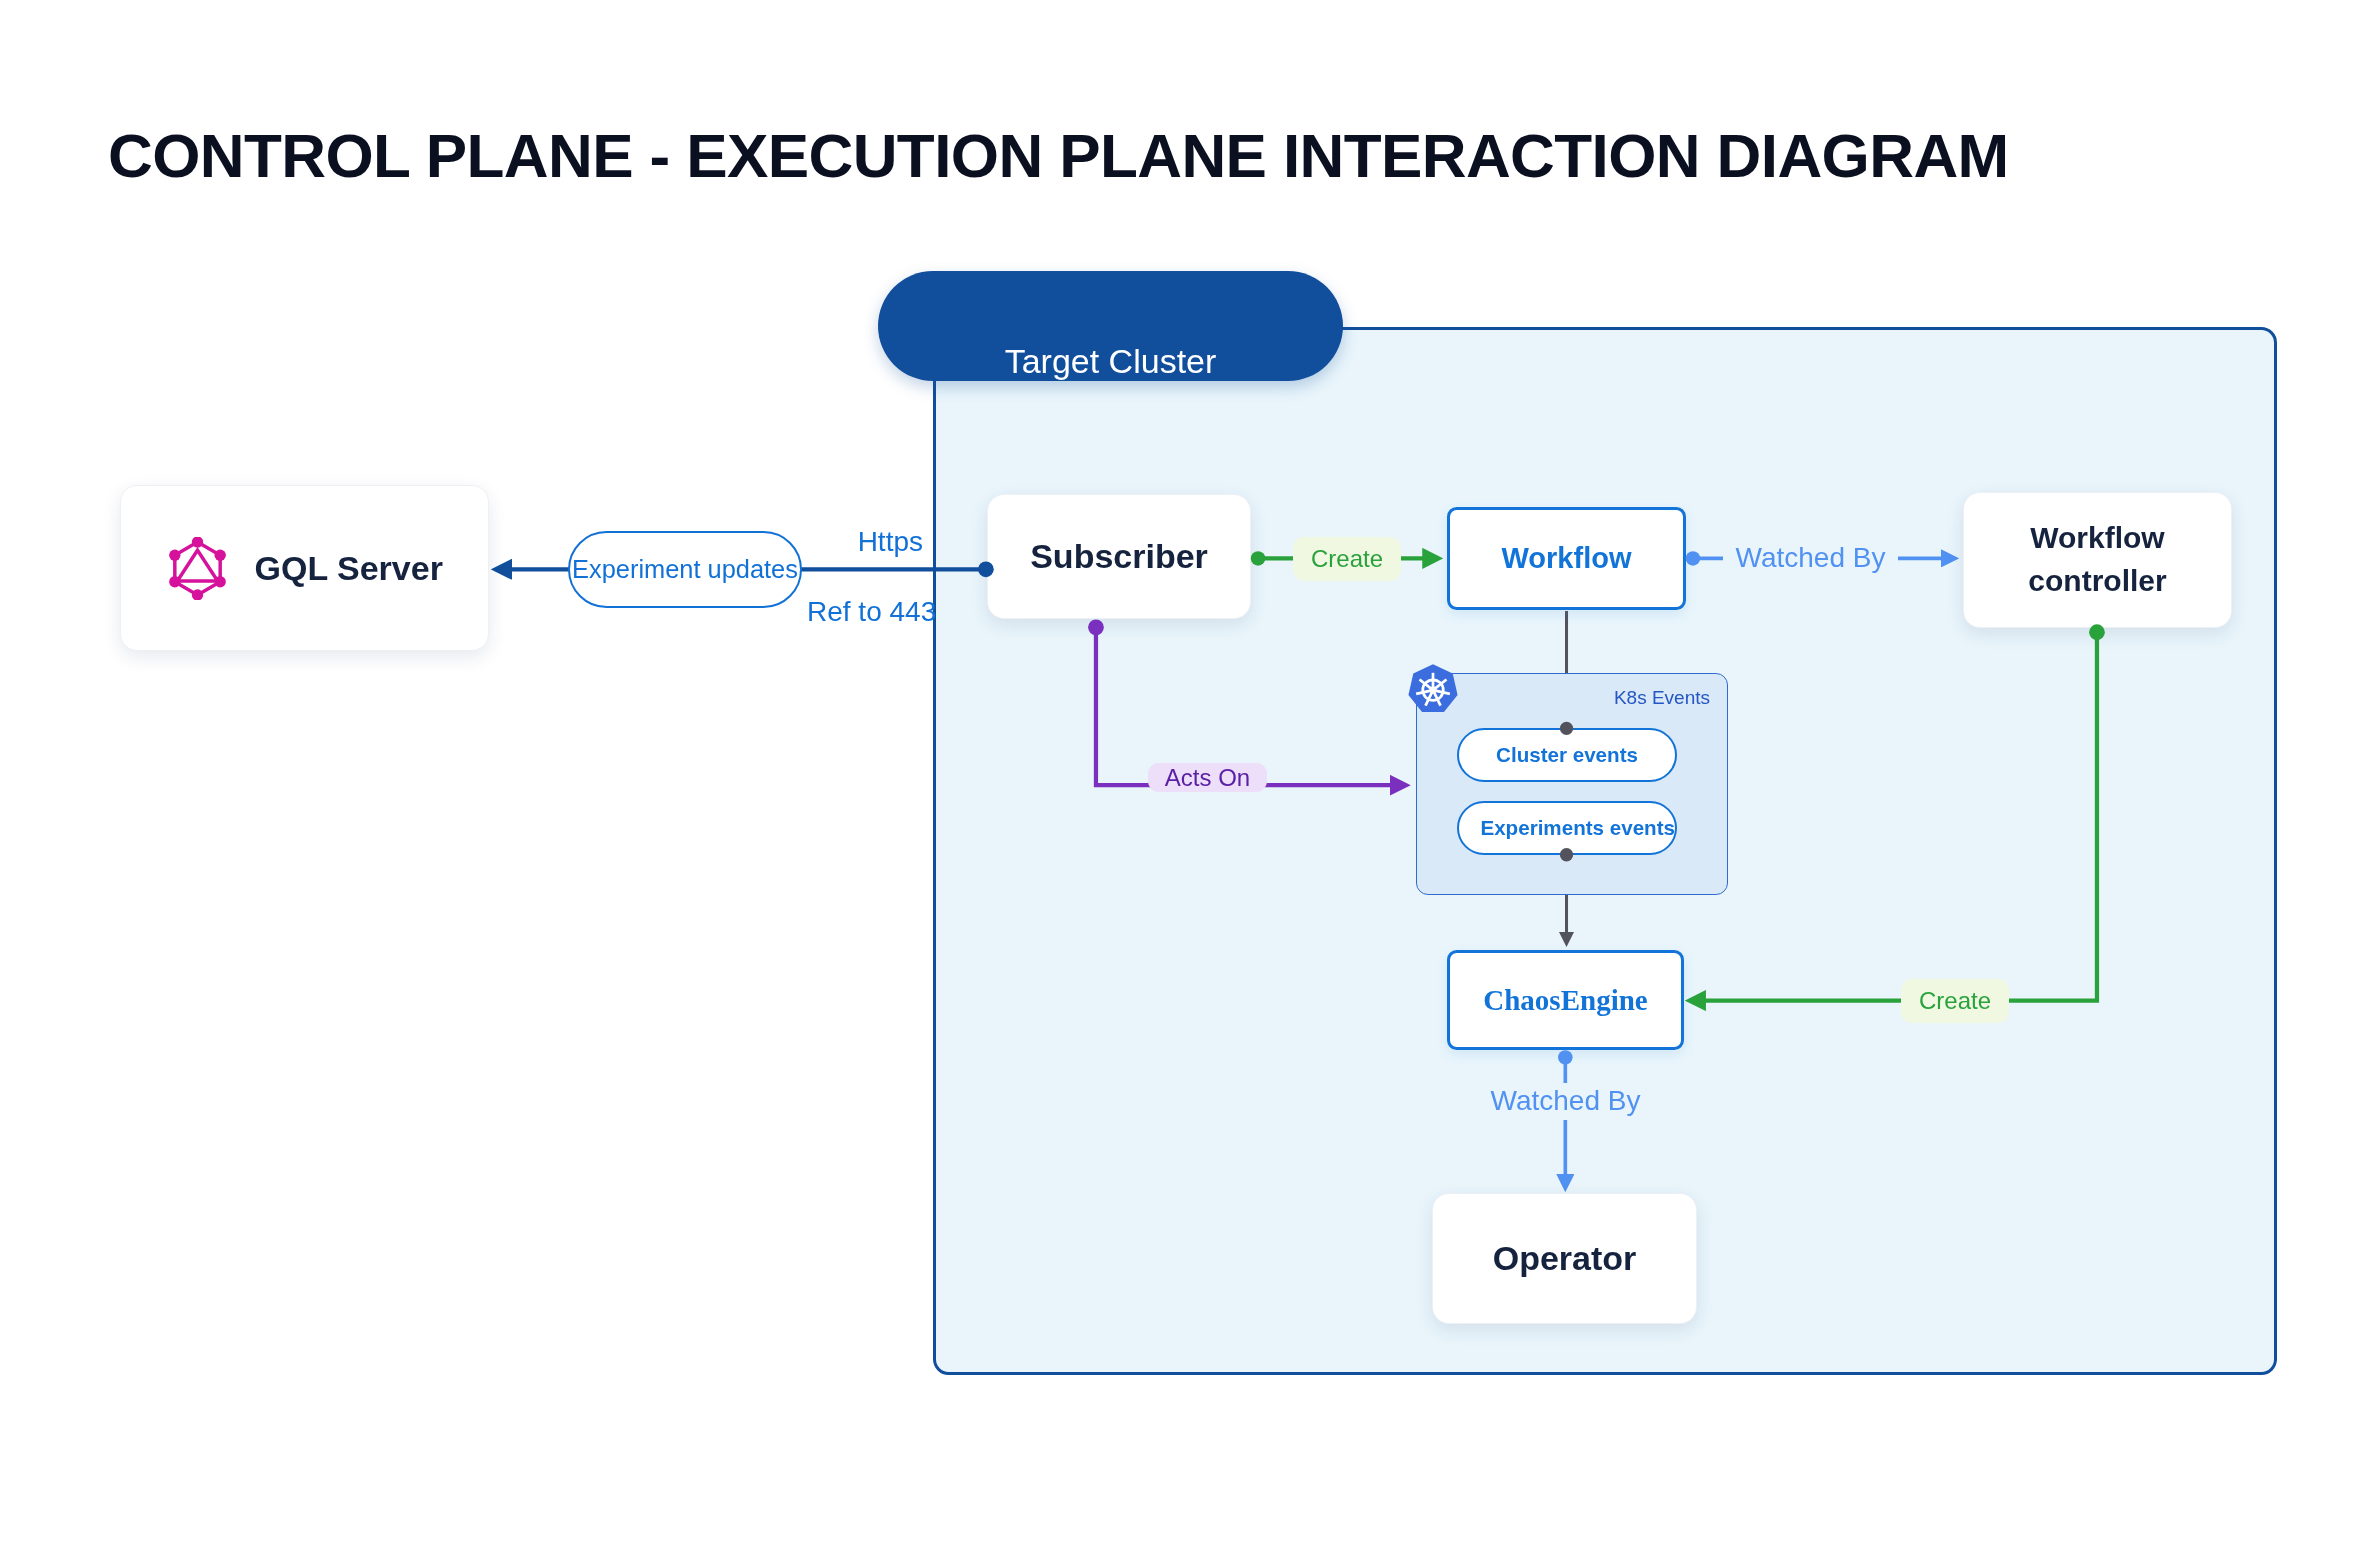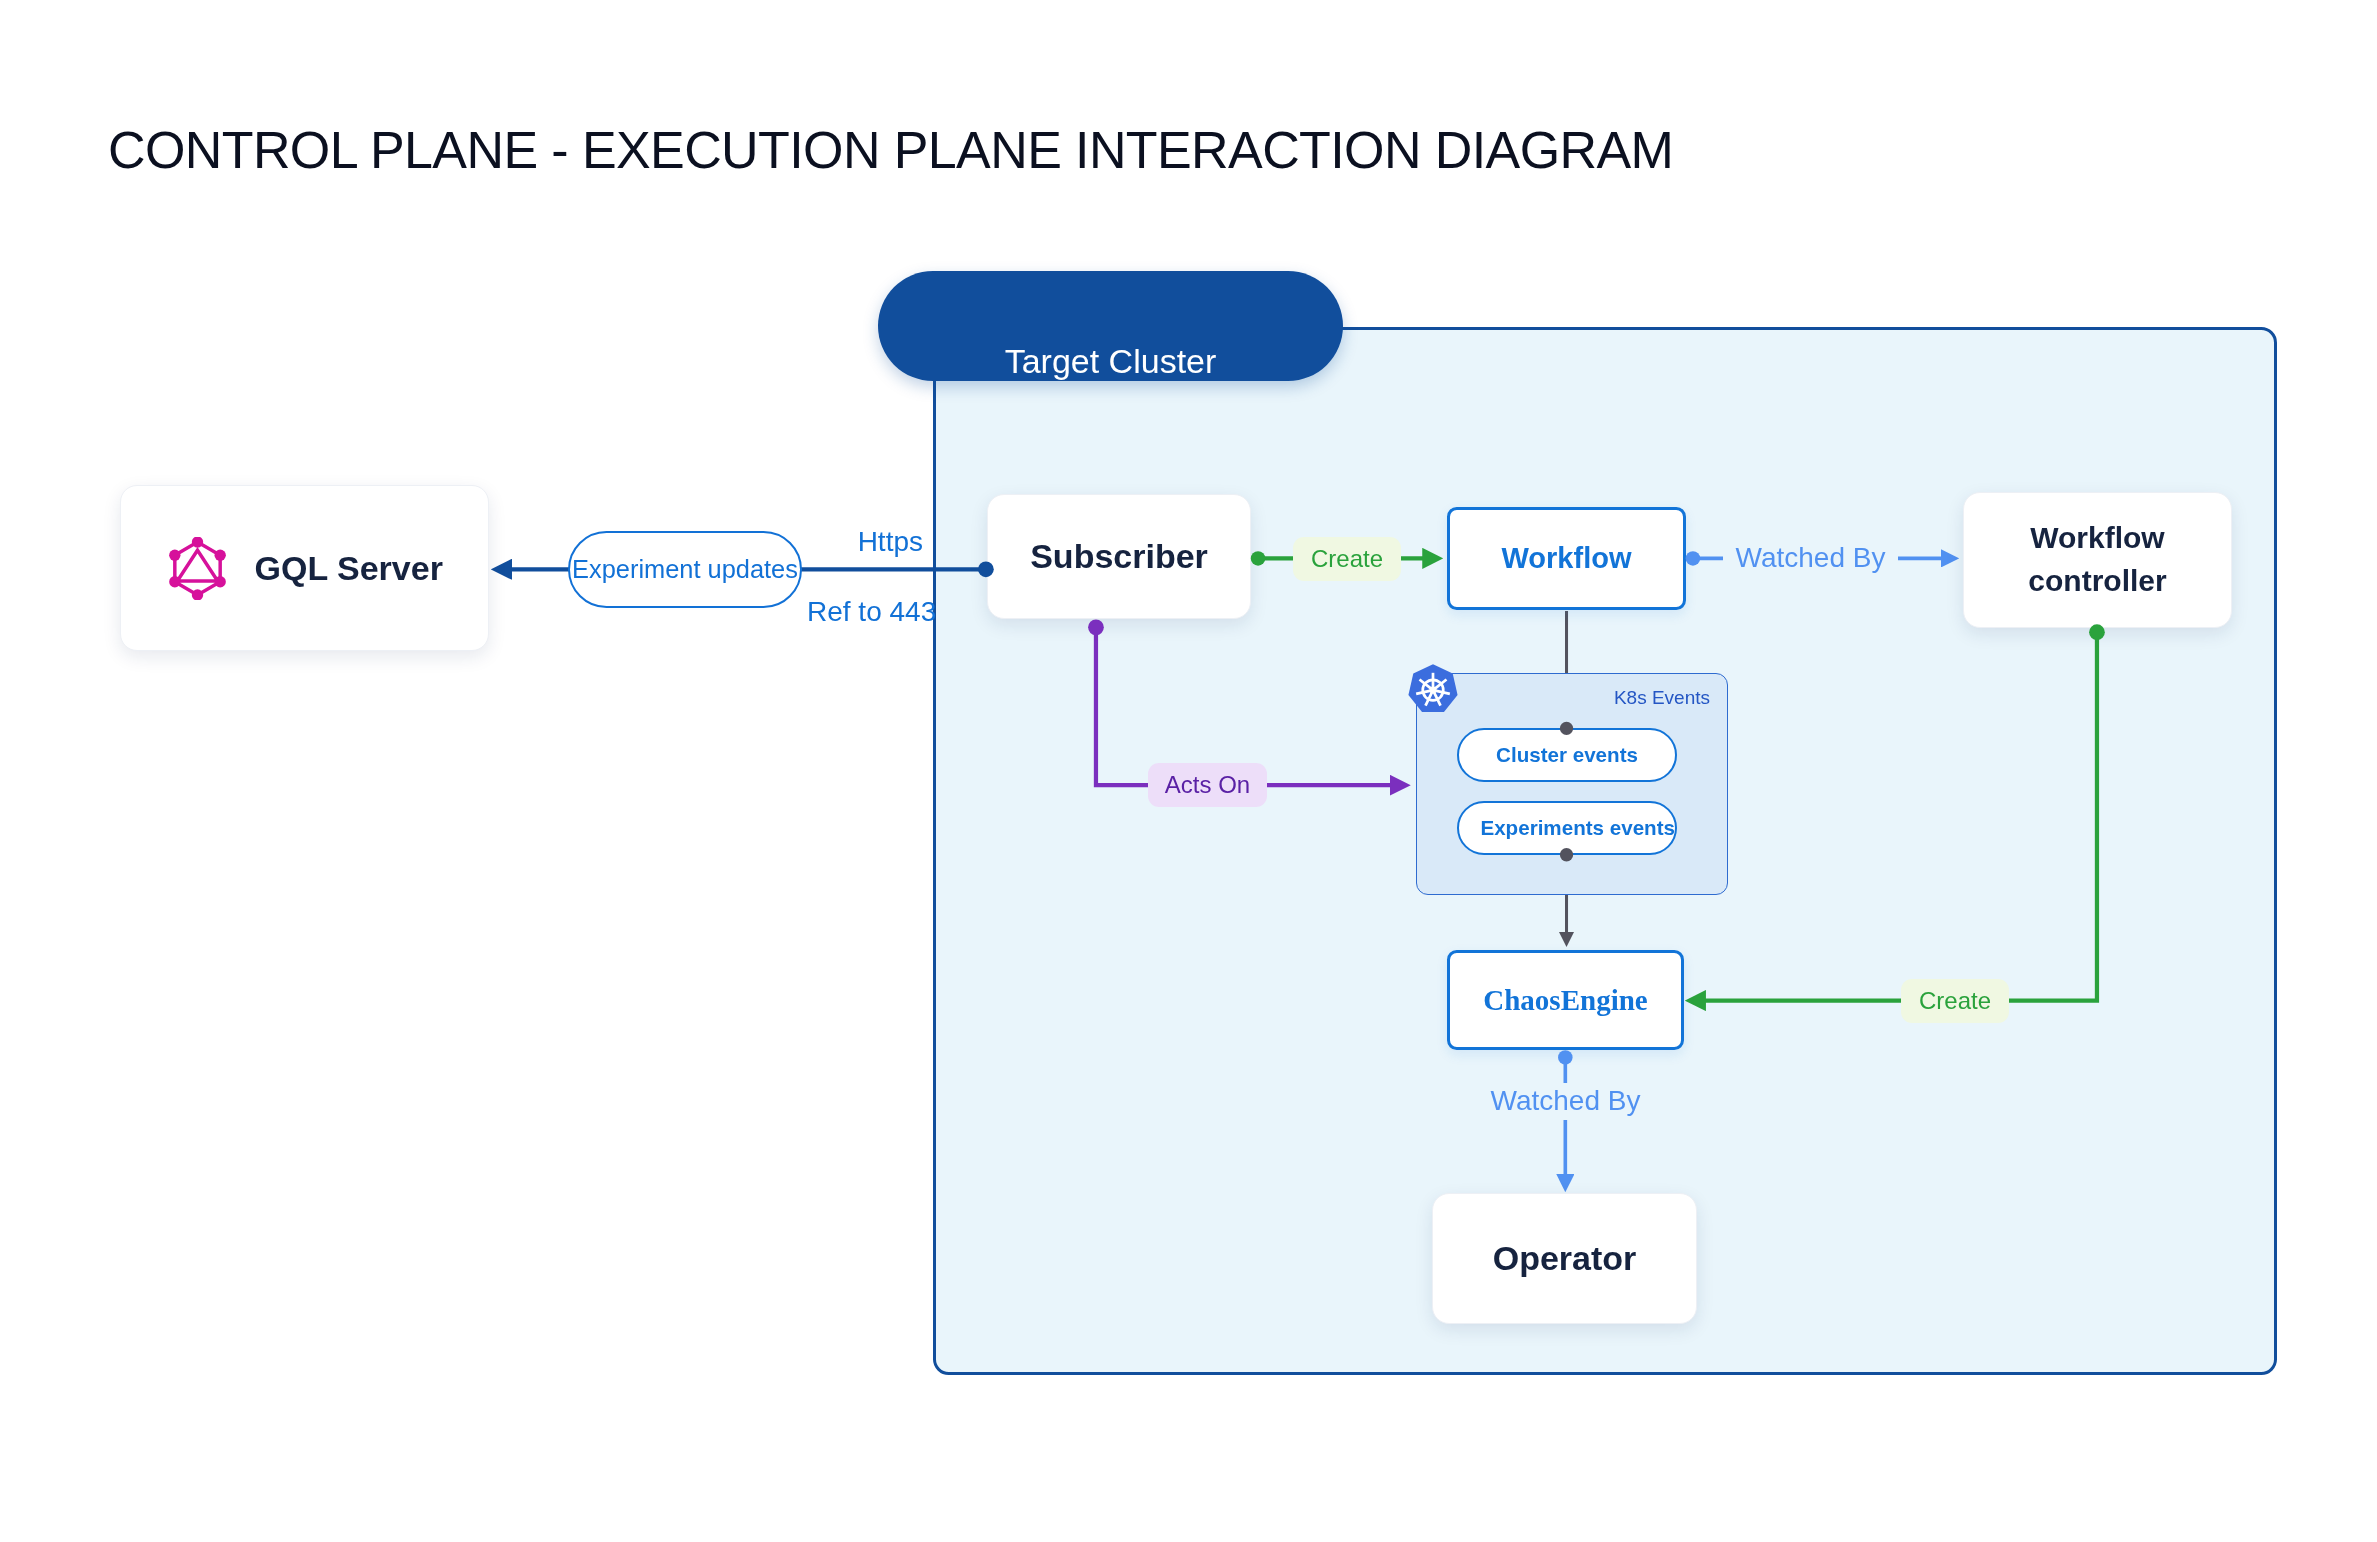--- a/index.html
+++ b/index.html
@@ -4,21 +4,21 @@
 <style>
   html,body{margin:0;padding:0;background:#ffffff;}
   .canvas{
     position:relative;width:2377px;height:1542px;background:#ffffff;overflow:hidden;
     font-family:"Liberation Sans","DejaVu Sans",sans-serif;
   }
   .layer{position:absolute;left:0;top:0;width:2377px;height:1542px;pointer-events:none;}
 
   .title{
     position:absolute;left:108px;top:120px;margin:0;
-    font-size:52px;font-weight:400;letter-spacing:-0.6px;color:#0B1020;white-space:nowrap;
+    font-size:62px;font-weight:700;letter-spacing:-0.6px;color:#0B1020;white-space:nowrap;
   }
 
   
   .cluster{
     position:absolute;left:933px;top:327px;width:1344px;height:1048px;
     background:#E9F5FB;border:3.6px solid #114E9C;border-radius:15.7px;box-sizing:border-box;
   }
   .target-pill{
     position:absolute;left:878px;top:271px;width:465px;height:110px;
     background:#114E9C;border-radius:57px;display:flex;align-items:flex-end;justify-content:center;
@@ -179,21 +179,21 @@
     </g>
     <circle cx="50" cy="52" r="6.5" fill="#ffffff"></circle>
   </svg>
   <div class="event-pill" style="left:1457px;top:728px;width:220px;height:54px;">
     <span>Cluster events</span>
   </div>
   <div class="event-pill" style="left:1457px;top:801px;width:220px;height:54px;justify-content:flex-end;">
     <span>Experiments events</span>
   </div>
 
-  <div class="chip purple" style="left:1148px;top:763px;width:119px;height:44px;">Acts On</div>
+  <div class="chip purple" style="left:1148px;top:763px;width:119px;height:29px;">Acts On</div>
 
   <div class="bluebox" style="left:1447px;top:950px;width:237px;height:100px;font-family:Liberation Serif, serif;">
     <span class="node-label">ChaosEngine</span>
   </div>
 
   <div class="chip green" style="left:1901px;top:979px;width:108px;height:44px;">Create</div>
 
   <div class="edge-text watched" style="left:1478px;top:1083px;width:163px;">Watched By</div>
 
   <div class="card" style="left:1432px;top:1193px;width:265px;height:131px;">

